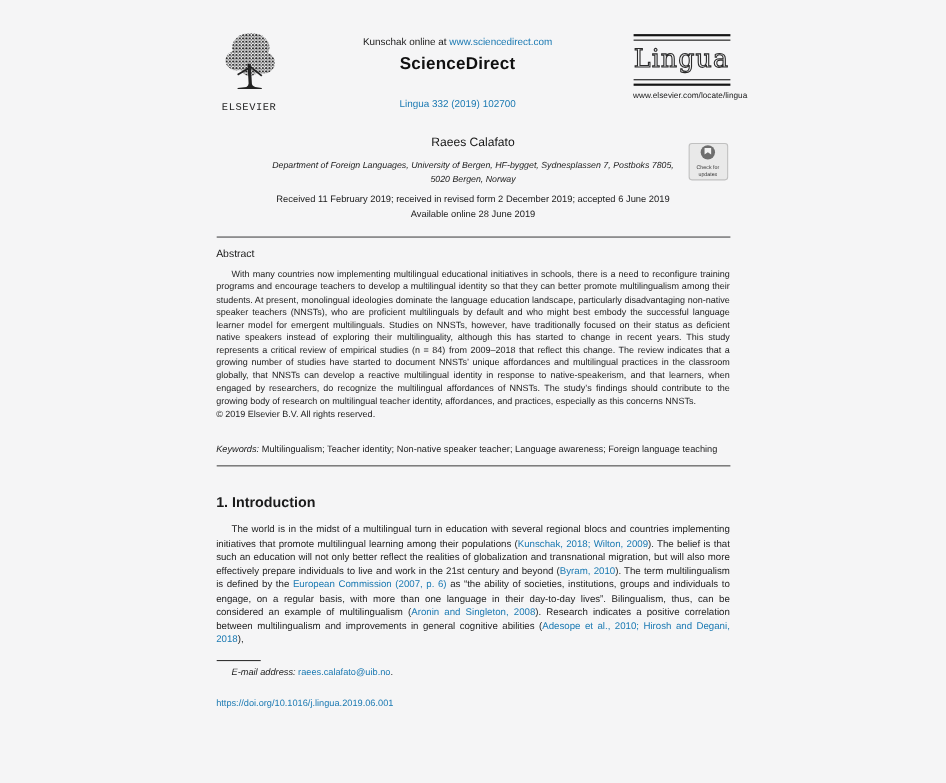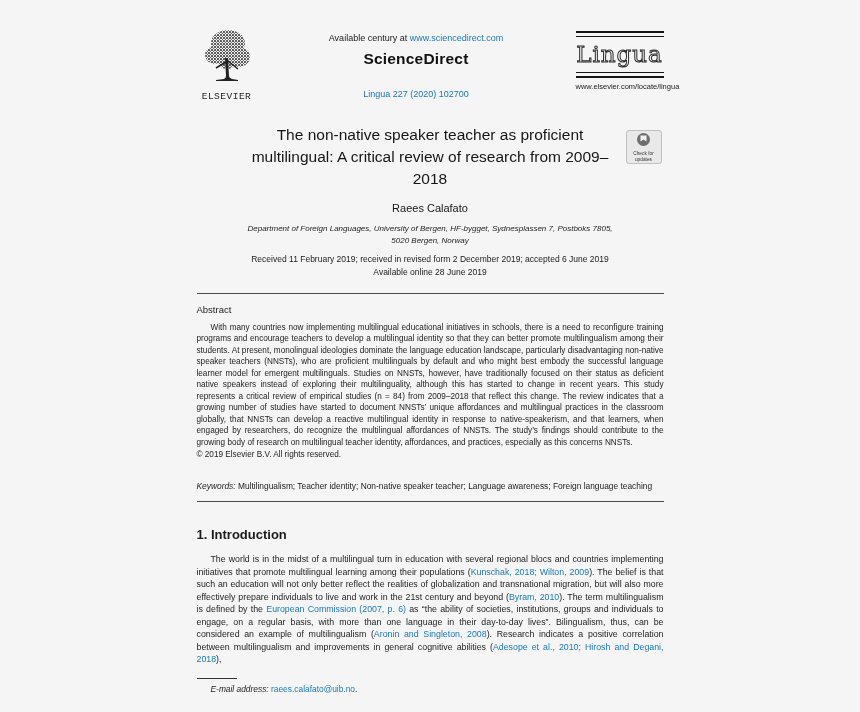--- a/index.html
+++ b/index.html
@@ -90,35 +90,34 @@
           <ellipse cx="37" cy="29" rx="11" ry="10" fill="url(#sp)"></ellipse>
           <ellipse cx="25" cy="33" rx="9" ry="8" fill="url(#sp)"></ellipse>
           <path d="M23 30 L26 30 L27 48 Q27 50 30 51 L36 52 L36 53 L14 53 L14 52 L22 51 Q24 50 24 48 Z" fill="#222"></path>
           <path d="M24 34 L14 40 M26 33 L36 41" stroke="#222" stroke-width="1.6" fill="none"></path>
         </svg>
       </span>
       <div class="elsevier-label">ELSEVIER</div>
     </div>
 
     <div class="header-center">
-      <div class="avail-line"><span>Available century at </span><a class="link">www.sciencedirect.com</a></div>
+      <div class="avail-line"><span>Kunschak online at </span><a class="link">www.sciencedirect.com</a></div>
       <div class="sd-logo">ScienceDirect</div>
-      <div class="journal-ref">Lingua 227 (2020) 102700</div>
+      <div class="journal-ref">Lingua 332 (2019) 102700</div>
     </div>
 
     <div class="lingua-block">
       <div class="dbl-rule-a"></div>
       <div class="lingua-name">Lingua</div>
       <div class="dbl-rule-b"></div>
       <div class="journal-site">www.elsevier.com/locate/lingua</div>
     </div>
   </div>
 
   <div class="title-wrap">
-    <h1 class="title">The non-native speaker teacher as proficient multilingual: A critical review of research from 2009–2018</h1>
     <div class="check-badge">
       <span>
         <svg width="15" height="15" viewBox="0 0 15 15">
           <circle cx="7.5" cy="7.5" r="6.5" fill="#6e6e6e"></circle>
           <path d="M4.5 3.5 h6 v6 l-3 -2 l-3 2 Z" fill="#f2f2f2"></path>
         </svg>
       </span>
       <div class="check-text">
         <div>Check for</div>
         <div>updates</div>

